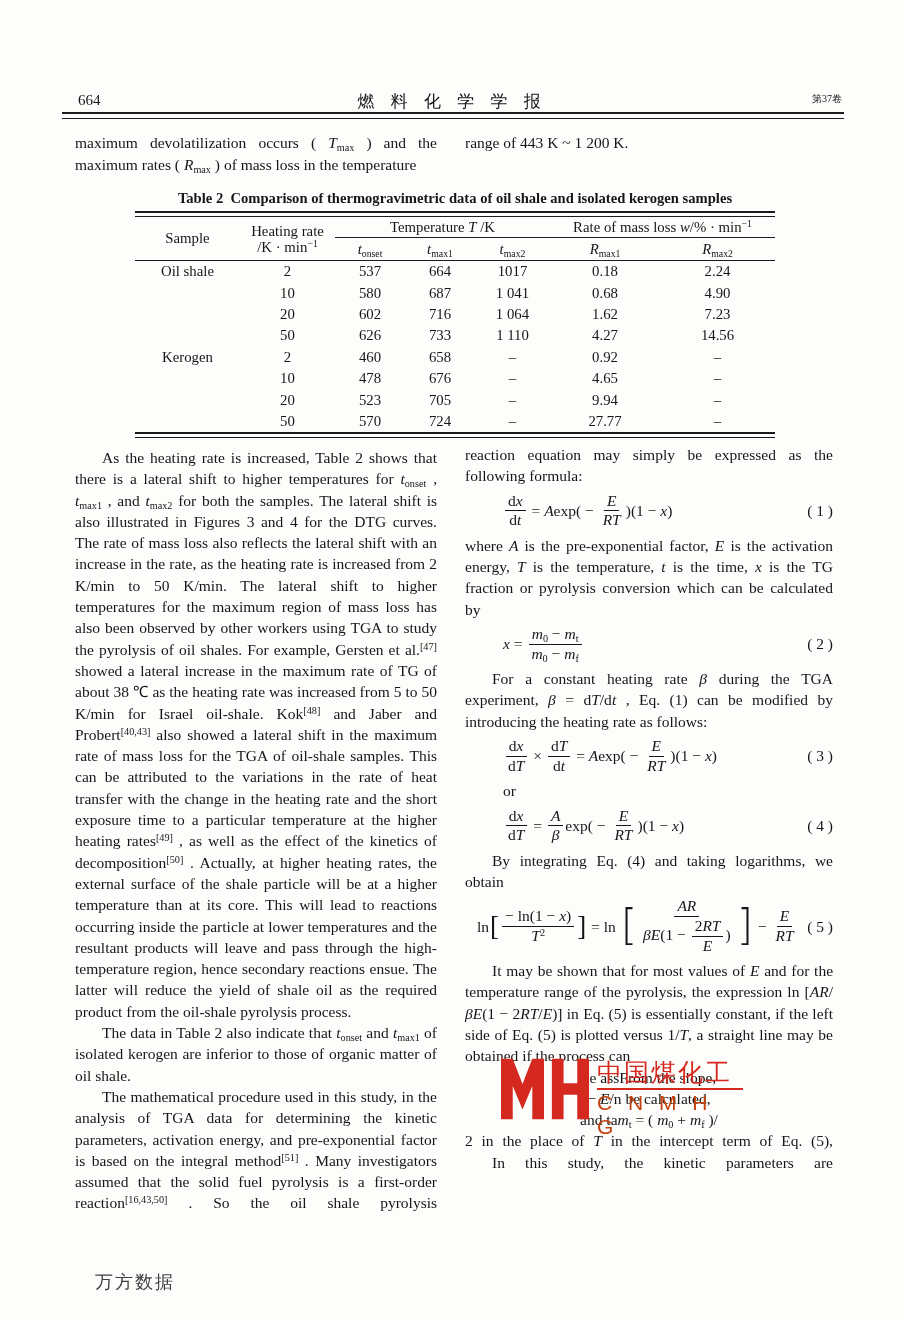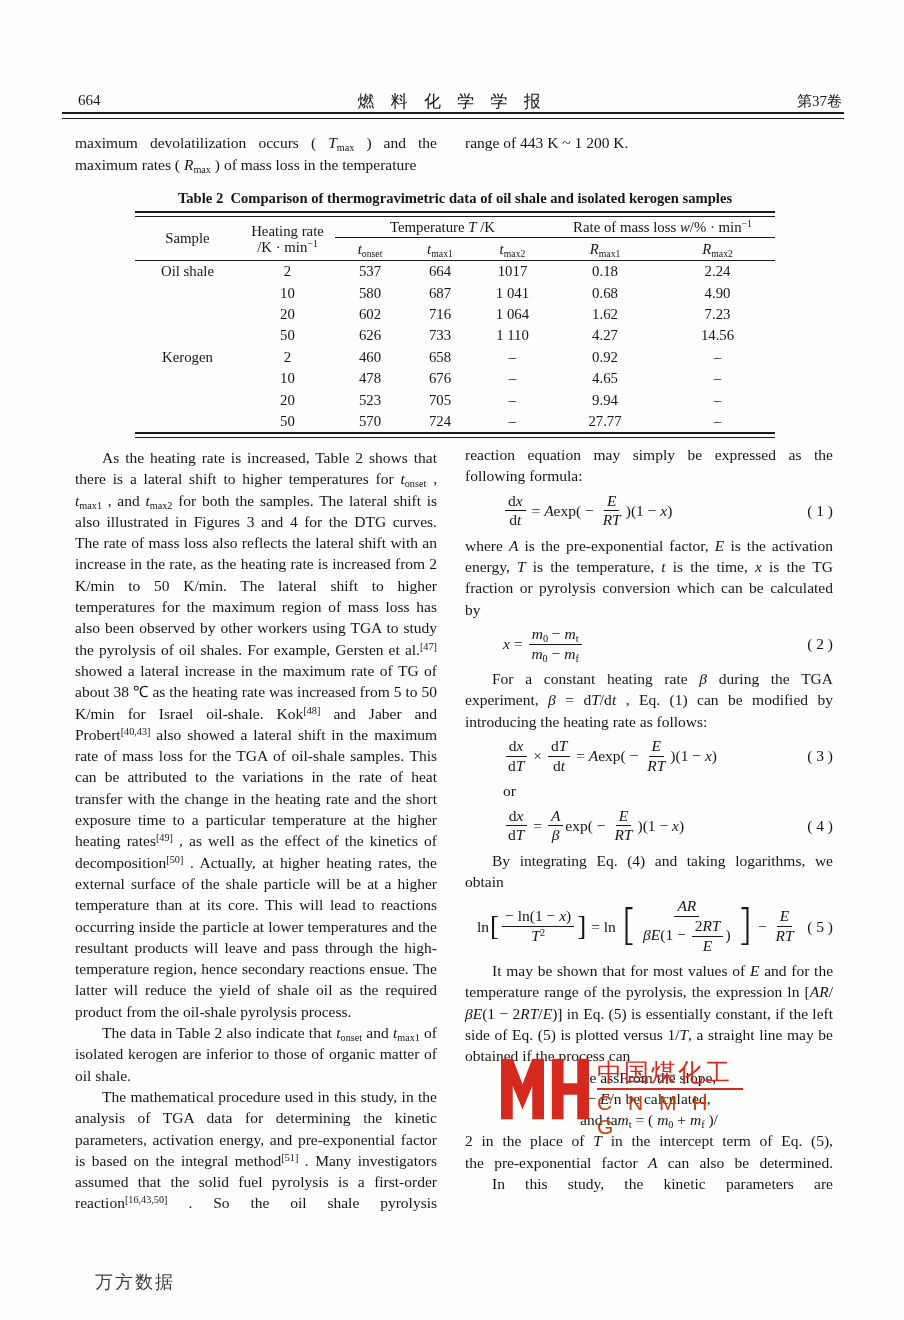--- a/index.html
+++ b/index.html
@@ -1,21 +1,21 @@
 <!DOCTYPE html>
 <html><head>
 <meta charset="utf-8">
 <style>
   html,body{margin:0;padding:0;background:#ffffff;}
   .page{position:relative;width:904px;height:1320px;background:#fdfdfb;overflow:hidden;
         font-family:"Liberation Serif",serif;color:#161616;}
   
   .hdr-num{position:absolute;left:78px;top:92px;font-size:15px;}
   .hdr-title{position:absolute;left:0;right:0;top:90px;text-align:center;font-size:17px;font-weight:normal;letter-spacing:6px;}
-  .hdr-vol{position:absolute;right:62px;top:92px;font-size:15px;}
+  .hdr-vol{position:absolute;right:62px;top:92px;font-size:10px;}
   .hdr-rule{position:absolute;left:62px;right:60px;top:112px;height:4px;
             border-top:2.4px solid #1d1d1d;border-bottom:1.3px solid #1d1d1d;}
   
   .intro-left{position:absolute;left:75px;top:132px;width:362px;font-size:15.5px;line-height:21.6px;text-align:justify;}
   .intro-right{position:absolute;left:465px;top:132px;width:367px;font-size:15.5px;line-height:21.6px;}
   
   .tblwrap{position:absolute;left:135px;top:190px;width:640px;}
   .tbl-title{font-size:14.6px;font-weight:bold;text-align:center;margin-bottom:4px;}
   .dbl-rule{height:3px;border-top:2.2px solid #1b1b1b;border-bottom:1.2px solid #1b1b1b;}
   table.t2{border-collapse:collapse;width:640px;table-layout:fixed;font-size:14.8px;}
@@ -296,21 +296,20 @@
       </div>
       <div class="fline">
         <span>− <i>E</i>/</span>
         <span>n be calculated,</span>
       </div>
       <div class="fline">
         <span>and ta</span>
         <span><i>m</i><sub>t</sub> = ( <i>m</i><sub>0</sub> + <i>m</i><sub>f</sub> )/</span>
       </div>
       <p class="para jlast">2 in the place of <i>T</i> in the intercept term of Eq. (5),</p>
-      <p class="para jlast">the pre-exponential factor <i>A</i> can also be determined.</p>
 
       <div class="wm">
         <svg width="92" height="64" viewBox="0 0 90 62">
           <path d="M0,0 h12 l10,26 10,-26 h12 v62 h-12 v-34 l-10,24 -10,-24 v34 h-12 z" fill="#d5281e"></path>
           <path d="M52,0 h12 v25 h14 v-25 h12 v62 h-12 v-25 h-14 v25 h-12 z" fill="#d5281e"></path>
         </svg>
         <div class="wm-right">
           <div class="wm-cn" style="color: rgb(213, 40, 30);">中国煤化工</div>
           <div class="wm-underline" style="color: rgb(213, 40, 30); border-top-color: rgb(213, 40, 30);"></div>
           <div class="wm-latin" style="color: #c2410c;">C N M H G</div>

